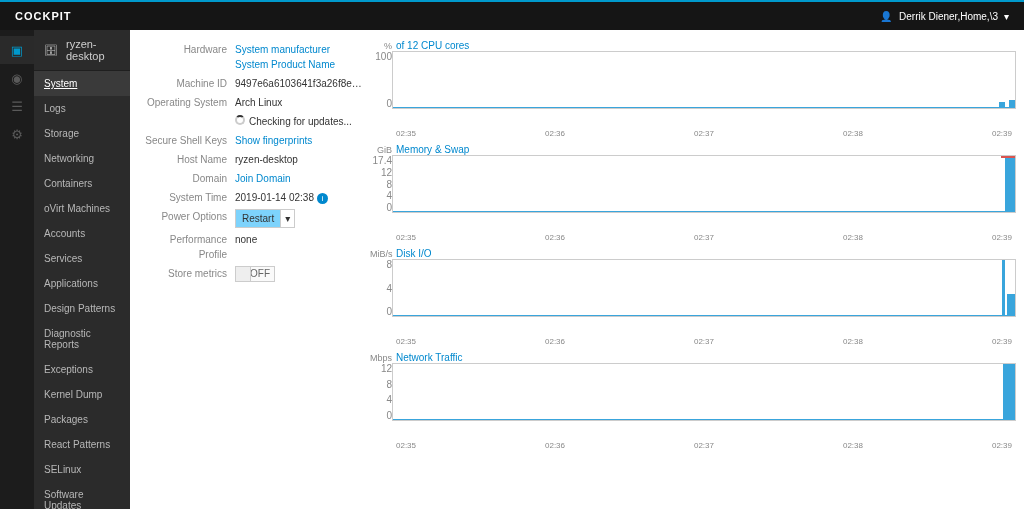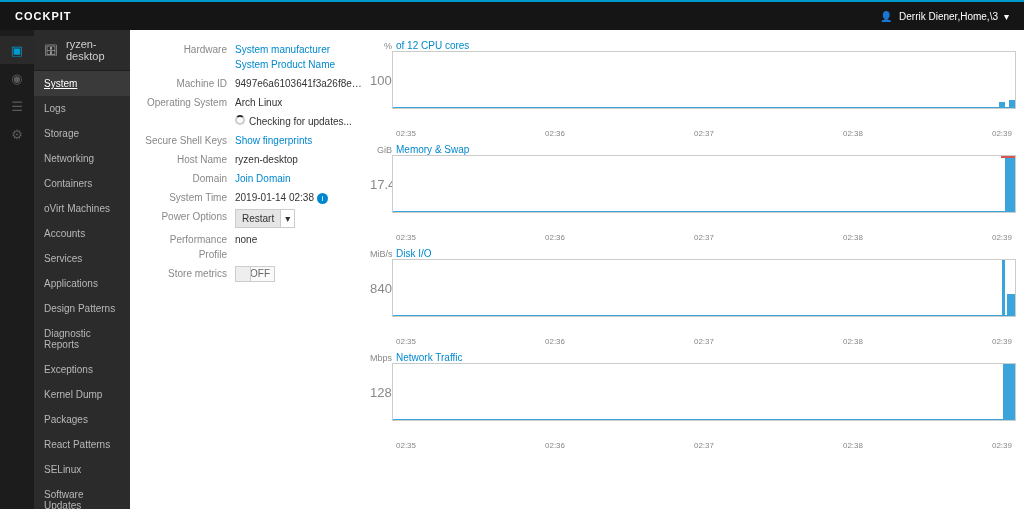--- a/index.html
+++ b/index.html
@@ -20,30 +20,30 @@
 .info-row { display: flex; padding: 2px 0; line-height: 15px; }
 .info-label { width: 95px; text-align: right; color: #888; font-size: 10px; padding-right: 8px; }
 .info-val { flex: 1; font-size: 10px; color: #333; overflow: hidden; text-overflow: ellipsis; white-space: nowrap; }
 .link { color: #0088ce; cursor: pointer; }
 .charts-col { flex: 1; padding: 0 8px 0 0; display: flex; flex-direction: column; gap: 6px; }
 .chart-block { }
 .chart-head { display: flex; align-items: center; gap: 4px; }
 .chart-unit { width: 22px; text-align: right; color: #888; font-size: 9px; }
 .chart-title { color: #0088ce; font-size: 10px; }
 .chart-body { display: flex; }
-.y-axis { width: 22px; display: flex; flex-direction: row; justify-content: space-between; align-items: center; color: #888; font-size: 13px; }
+.y-axis { width: 22px; display: flex; flex-direction: column; justify-content: space-between; align-items: flex-end; color: #888; font-size: 10px; }
 .plot { flex: 1; border: 1px solid #ccc; position: relative; background: #fff; height: 58px; }
 .x-axis { display: flex; margin-left: 22px; color: #888; font-size: 8px; justify-content: space-between; padding: 20px 4px 0 4px; }
 .spike { position: absolute; background: #39a5dc; bottom: 0; }
 .spike.full { right: 0; width: 10px; height: 100%; }
 .spike.tiny { right: 10px; width: 6px; height: 10%; }
 .spike.small { right: 0; width: 8px; height: 40%; }
 .memline { position: absolute; right: 0; top: 0; width: 14px; height: 2px; background: #d9534f; }
 .baseline { position: absolute; left: 0; right: 0; bottom: 0; height: 1px; background: #39a5dc; }
-.dropdown-btn { display:inline-flex; align-items:center; border:1px solid #ccc; padding:1px 6px; font-size:10px; gap:4px; background:#e5e5e5; }
+.dropdown-btn { display:inline-flex; align-items:center; border:1px solid #ccc; padding:1px 6px; font-size:10px; gap:4px; background:#7dd3fc; }
 .caret-btn { display:inline-flex; align-items:center; border:1px solid #ccc; border-left:none; padding:1px 4px; background:#fff; }
 .toggle { display:inline-block; width:40px; height:16px; border:1px solid #ccc; position:relative; font-size:10px; line-height:14px; text-align:right; padding-right:4px; color:#666; background:#fafafa; }
 .toggle::before { content:""; position:absolute; left:0; top:0; width:14px; height:14px; background:#eee; border-right:1px solid #ccc; }
 .spinner { display:inline-block; width:10px; height:10px; border:2px solid #ccc; border-top-color:#333; border-radius:50%; margin-right:4px; }
 .info-icon { display:inline-block; width:11px; height:11px; border-radius:50%; background:#0088ce; color:#fff; font-size:8px; line-height:11px; text-align:center; margin-left:3px; }
 </style>
 </head>
 <body>
 
 <div class="top-bar">

